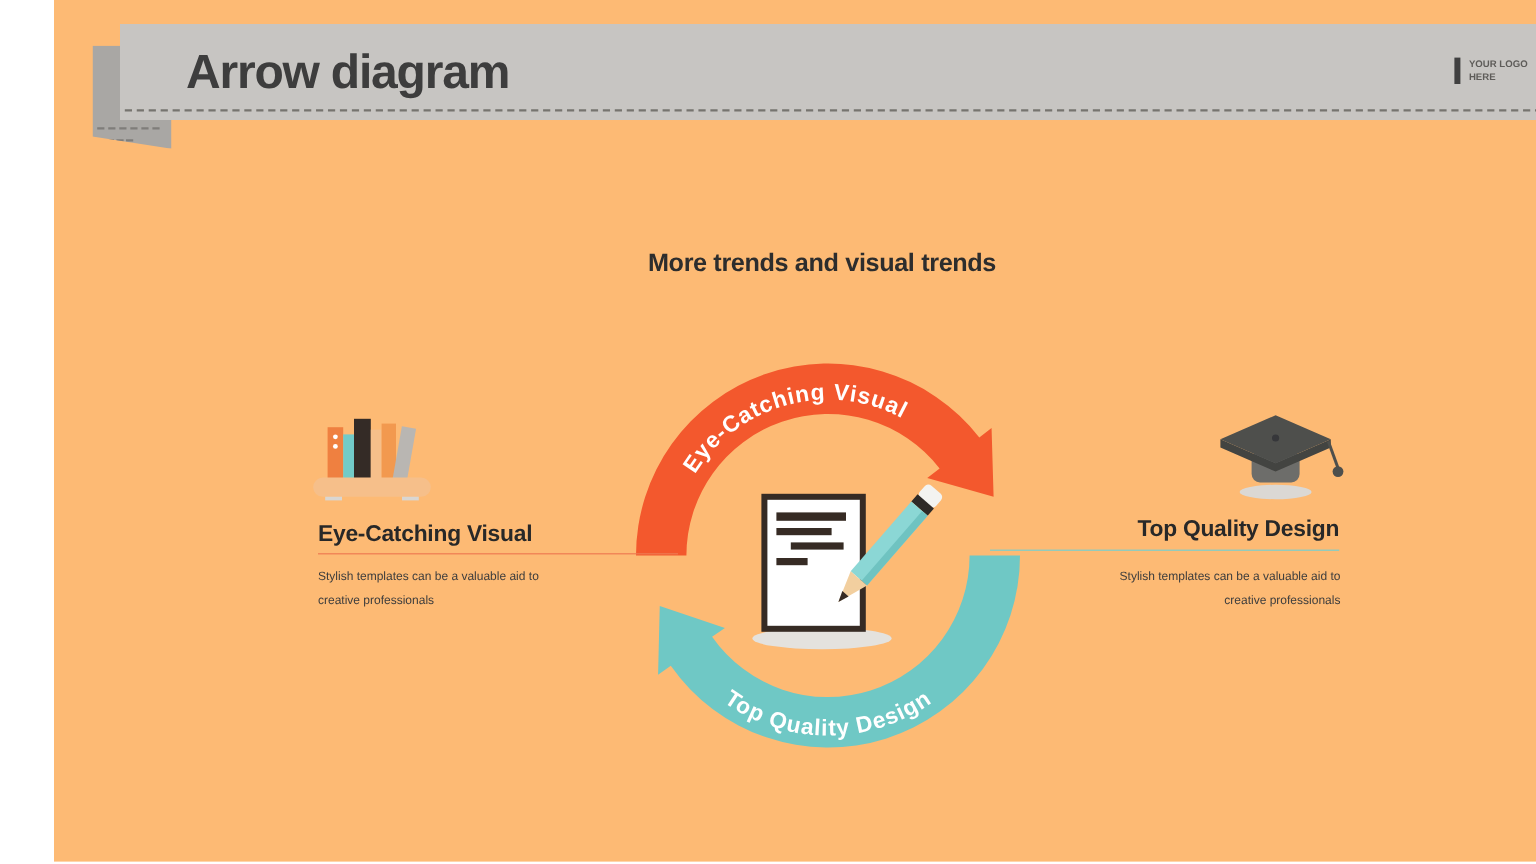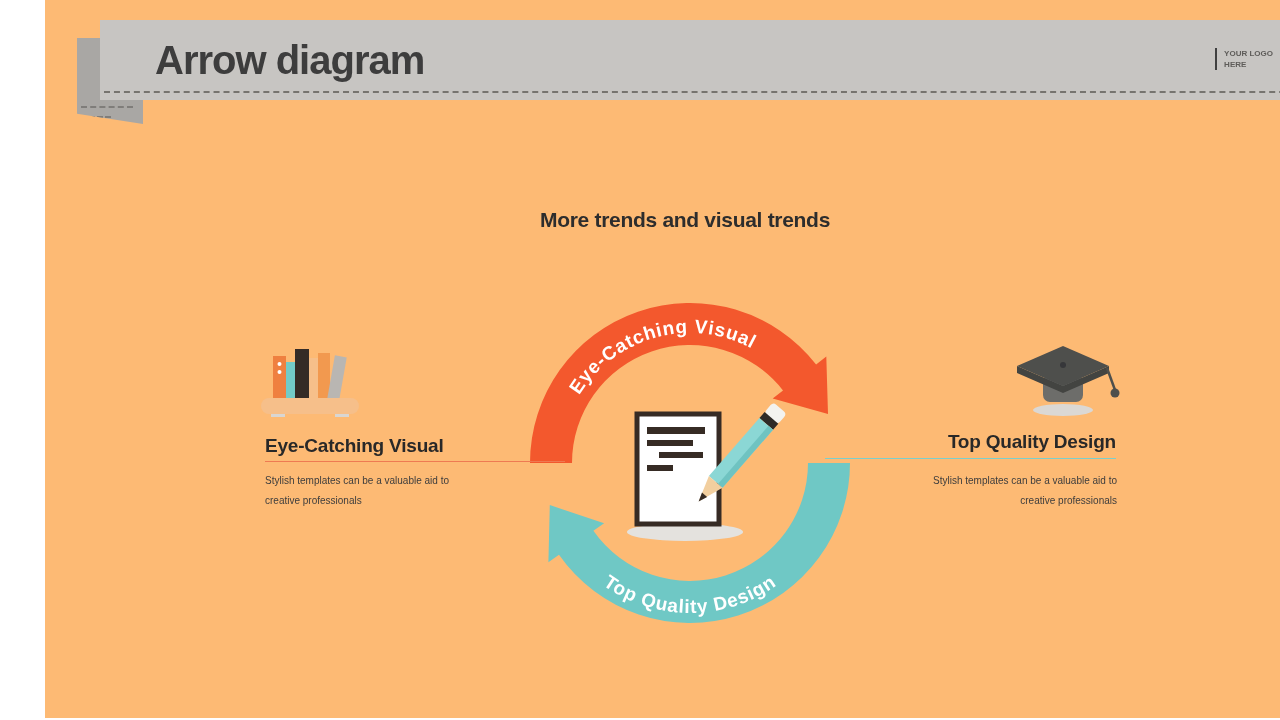--- a/index.html
+++ b/index.html
@@ -44,21 +44,21 @@
     position: absolute; left: 55px; top: 18px;
     font-size: 40px; font-weight: 800;
     letter-spacing: -1px;
     color: #3d3d3d;
   }
   .logo-block {
     position: absolute; right: 52px; top: 28px;
     font-size: 8px; font-weight: 700;
     line-height: 11px;
     color: #5e5c59;
-    border-left: 2px solid #404040;
+    border-left: 5px solid #404040;
     padding-left: 7px;
     text-transform: uppercase;
   }
 
   
   .intro-text {
     position: absolute; left: 110px; top: 131px;
     font-size: 15px; color: #3a3a3a;
   }
 

